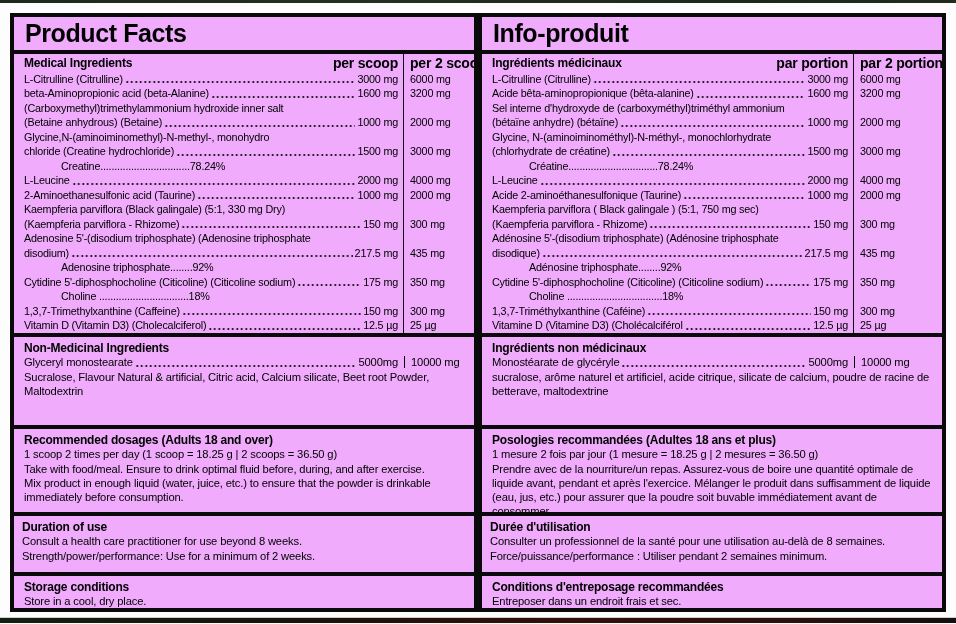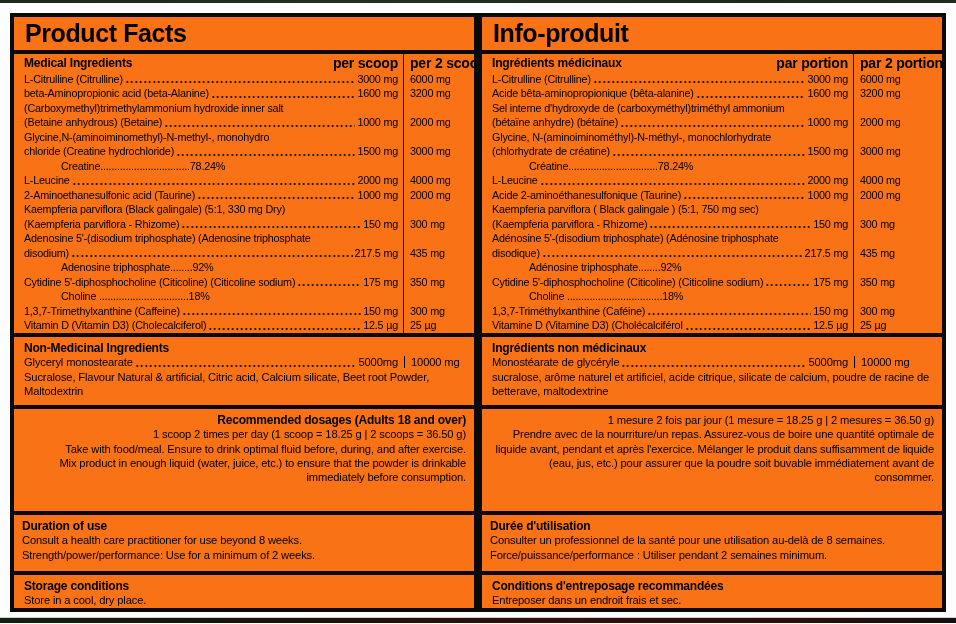--- a/index.html
+++ b/index.html
@@ -7,30 +7,30 @@
     width:956px;height:624px;position:relative;background:#fdfdfd;overflow:hidden;
     font-family:"Liberation Sans","DejaVu Sans",sans-serif;color:#000;
     -webkit-font-smoothing:antialiased;
   }
   .strip-top{position:absolute;top:0;left:0;right:0;height:3px;
     background:linear-gradient(90deg,#1c2a1a,#22301f 40%,#1b271b 80%,#202c1e);}
   .strip-bottom{position:absolute;bottom:1px;left:0;right:0;height:5px;border-top:1px solid #cfcfcf;
     background:linear-gradient(90deg,#13200f,#1a1309 30%,#33100a 60%,#2a100b 85%,#140f0e);}
   .label-box{
     position:absolute;left:10px;top:13px;width:936px;height:599px;
-    border:4px solid #0a0a0a;background:#f97316;display:flex;box-sizing:border-box;
+    border:4px solid #0a0a0a;background:#f0abfc;display:flex;box-sizing:border-box;
   }
   .mid-divider{width:8px;background:#0a0a0a;flex:none;}
   .panel{width:460px;flex:none;display:flex;flex-direction:column;box-sizing:border-box;}
   .title-row{height:37px;box-sizing:border-box;border-bottom:4px solid #0a0a0a;
     font-size:25px;font-weight:bold;letter-spacing:-0.4px;padding:2px 0 0 11px;white-space:nowrap;overflow:hidden;}
   .sec{box-sizing:border-box;border-bottom:4px solid #0a0a0a;padding:2px 8px 0 10px;overflow:hidden;}
   .sec-ing{height:283px;position:relative;font-size:10.8px;letter-spacing:-0.2px;line-height:14.5px;}
-  .sec-nonmed{height:72px;}
-  .sec-dosage{height:106px;text-align:right;}
+  .sec-nonmed{height:92px;}
+  .sec-dosage{height:87px;}
   .sec-duration{height:60px;padding-left:8px;}
   .sec-storage{flex:1;border-bottom:none;border-radius:21px;}
   .txt{font-size:11.2px;letter-spacing:-0.15px;line-height:14.3px;padding-top:4px;}
   .hdr{font-weight:bold;font-size:12px;letter-spacing:-0.2px;white-space:nowrap;}
   .coldiv{position:absolute;top:0;bottom:0;width:1px;background:#0a0a0a;}
   .panel.en .coldiv{right:70px;}
   .panel.fr .coldiv{right:88px;}
   .irow{display:flex;align-items:center;white-space:nowrap;}
   .irow.head{margin-bottom:1px;}
   .itx{flex:0 0 auto;}
@@ -293,20 +293,21 @@
       <div class="irow">
           <span class="itx">Monostéarate de glycéryle</span>
           <span class="dots"></span>
           <span class="val">5000mg</span>
           <span class="val2 nmbar">10000 mg</span>
         </div>
       <div class="line">sucralose, arôme naturel et artificiel, acide citrique, silicate de calcium, poudre de racine de betterave, maltodextrine</div>
     </div>
 
     <div class="sec sec-dosage txt">
+      <div class="hdr">Posologies recommandées (Adultes 18 ans et plus)</div>
       <div class="line">1 mesure 2 fois par jour (1 mesure = 18.25 g  |  2 mesures = 36.50 g)</div>
       <div class="line">Prendre avec de la nourriture/un repas. Assurez-vous de boire une quantité optimale de liquide avant, pendant et après l'exercice.   Mélanger le produit dans suffisamment de liquide (eau, jus, etc.) pour assurer que la poudre soit buvable immédiatement avant de consommer.</div>
     </div>
 
     <div class="sec sec-duration txt">
       <div class="hdr">Durée d'utilisation</div>
       <div class="line">Consulter un professionnel de la santé pour une utilisation au-delà de 8 semaines.</div>
       <div class="line">Force/puissance/performance : Utiliser pendant 2 semaines minimum.</div>
     </div>
 

